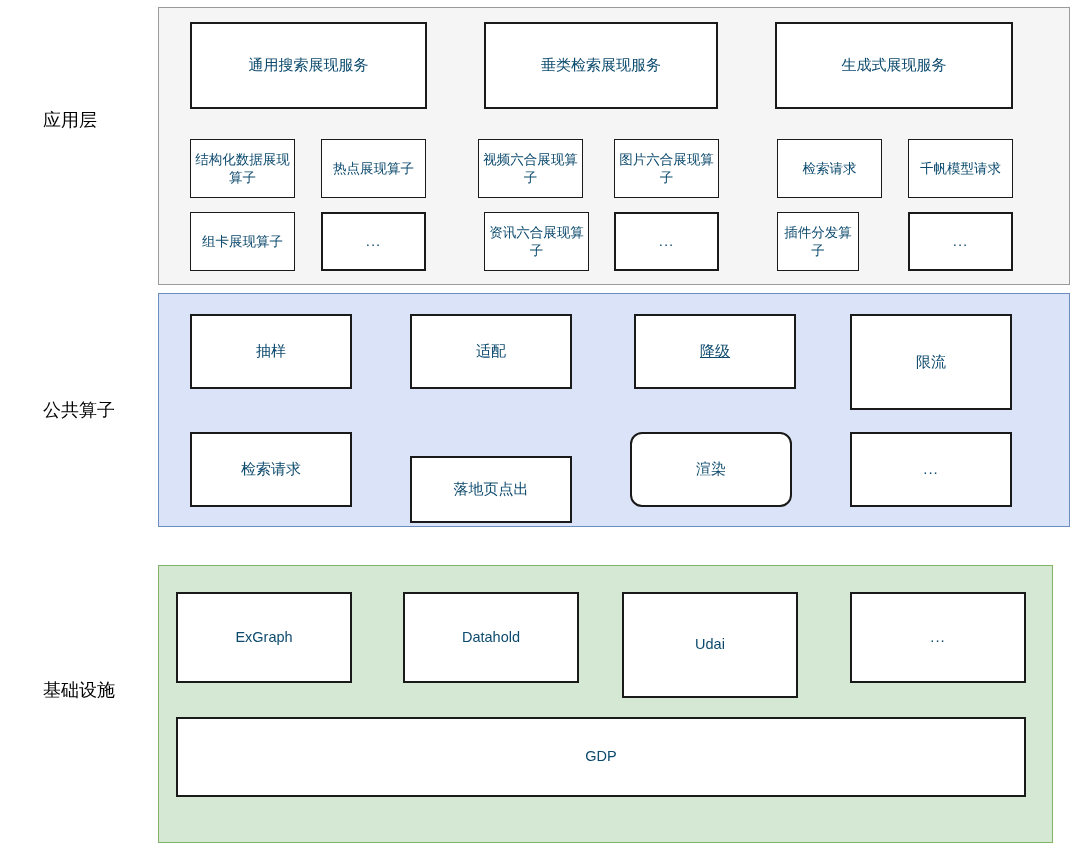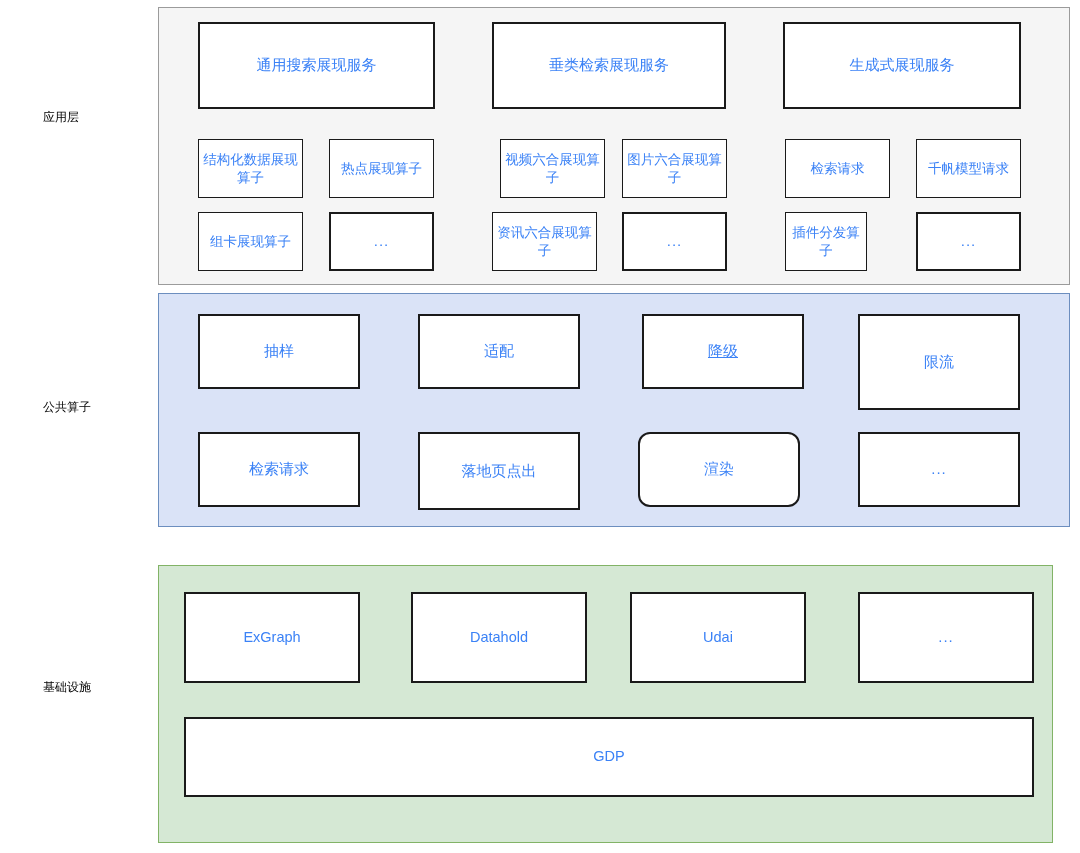--- a/index.html
+++ b/index.html
@@ -15,21 +15,21 @@
     position: relative;
     width: 1080px;
     height: 853px;
     background: #ffffff;
     overflow: hidden;
   }
 
   
   .row-label {
     position: absolute;
-    font-size: 12px;
+    font-size: 18px;
     line-height: 1.2;
     color: #000000;
     white-space: nowrap;
     text-align: left;
   }
 
   
   .layer {
     position: absolute;
     box-sizing: border-box;
@@ -64,23 +64,22 @@
     position: absolute;
     box-sizing: border-box;
     background: #ffffff;
     border: 2px solid #1a1a1a;
     display: flex;
     align-items: center;
     justify-content: center;
     text-align: center;
     font-size: 15px;
     line-height: 1.35;
-    color: #3b82f6;
+    color: #0c4a6e;
     padding: 2px 4px;
-    margin-left: 8px;
   }
   .node.small {
     font-size: 13.5px;
     border-width: 1.6px;
     line-height: 1.3;
   }
   .node.ell {
     font-size: 15px;
     letter-spacing: 1px;
   }
@@ -100,46 +99,46 @@
   <div class="row-label" style="left:43px; top:680px;">基础设施</div>
 
   <div class="layer layer-app"></div>
 
   <div class="node" style="left:190px; top:22px; width:237px; height:87px;">通用搜索展现服务</div>
   <div class="node" style="left:484px; top:22px; width:234px; height:87px;">垂类检索展现服务</div>
   <div class="node" style="left:775px; top:22px; width:238px; height:87px;">生成式展现服务</div>
 
   <div class="node small" style="left:190px; top:139px; width:105px; height:59px;">结构化数据展现算子</div>
   <div class="node small" style="left:321px; top:139px; width:105px; height:59px;">热点展现算子</div>
-  <div class="node small" style="left:492px; top:139px; width:105px; height:59px;">视频六合展现算子</div>
+  <div class="node small" style="left:478px; top:139px; width:105px; height:59px;">视频六合展现算子</div>
   <div class="node small" style="left:614px; top:139px; width:105px; height:59px;">图片六合展现算子</div>
   <div class="node small" style="left:777px; top:139px; width:105px; height:59px;">检索请求</div>
   <div class="node small" style="left:908px; top:139px; width:105px; height:59px;">千帆模型请求</div>
 
   <div class="node small" style="left:190px; top:212px; width:105px; height:59px;">组卡展现算子</div>
   <div class="node ell" style="left:321px; top:212px; width:105px; height:59px;">...</div>
   <div class="node small" style="left:484px; top:212px; width:105px; height:59px;">资讯六合展现算子</div>
   <div class="node ell" style="left:614px; top:212px; width:105px; height:59px;">...</div>
   <div class="node small" style="left:777px; top:212px; width:82px; height:59px;">插件分发算子</div>
   <div class="node ell" style="left:908px; top:212px; width:105px; height:59px;">...</div>
 
   <div class="layer layer-common"></div>
 
   <div class="node" style="left:190px; top:314px; width:162px; height:75px;">抽样</div>
   <div class="node" style="left:410px; top:314px; width:162px; height:75px;">适配</div>
   <div class="node" style="left:634px; top:314px; width:162px; height:75px;text-decoration:underline;">降级</div>
   <div class="node" style="left:850px; top:314px; width:162px; height:96px;">限流</div>
 
   <div class="node" style="left:190px; top:432px; width:162px; height:75px;">检索请求</div>
-  <div class="node" style="left:410px; top:432px; width:162px; height:78px;">落地页点出</div>
+  <div class="node" style="left:410px; top:456px; width:162px; height:67px;">落地页点出</div>
   <div class="node" style="left:630px; top:432px; width:162px; height:75px;border-radius:12px;">渲染</div>
   <div class="node ell" style="left:850px; top:432px; width:162px; height:75px;">...</div>
 
   <div class="layer layer-infra"></div>
 
   <div class="node latin" style="left:176px; top:592px; width:176px; height:91px;">ExGraph</div>
   <div class="node latin" style="left:403px; top:592px; width:176px; height:91px;">Datahold</div>
-  <div class="node latin" style="left:622px; top:592px; width:176px; height:91px;">Udai</div>
+  <div class="node latin" style="left:622px; top:592px; width:176px; height:106px;">Udai</div>
   <div class="node ell" style="left:850px; top:592px; width:176px; height:91px;">...</div>
 
   <div class="node latin" style="left:176px; top:717px; width:850px; height:80px;">GDP</div>
 
 </div>
 
 </body></html>

